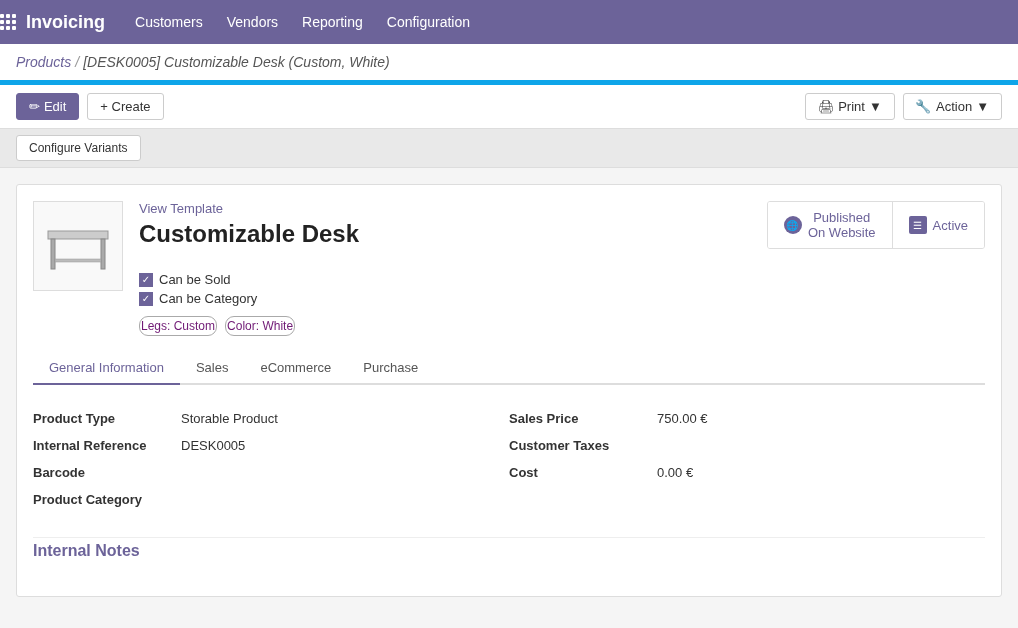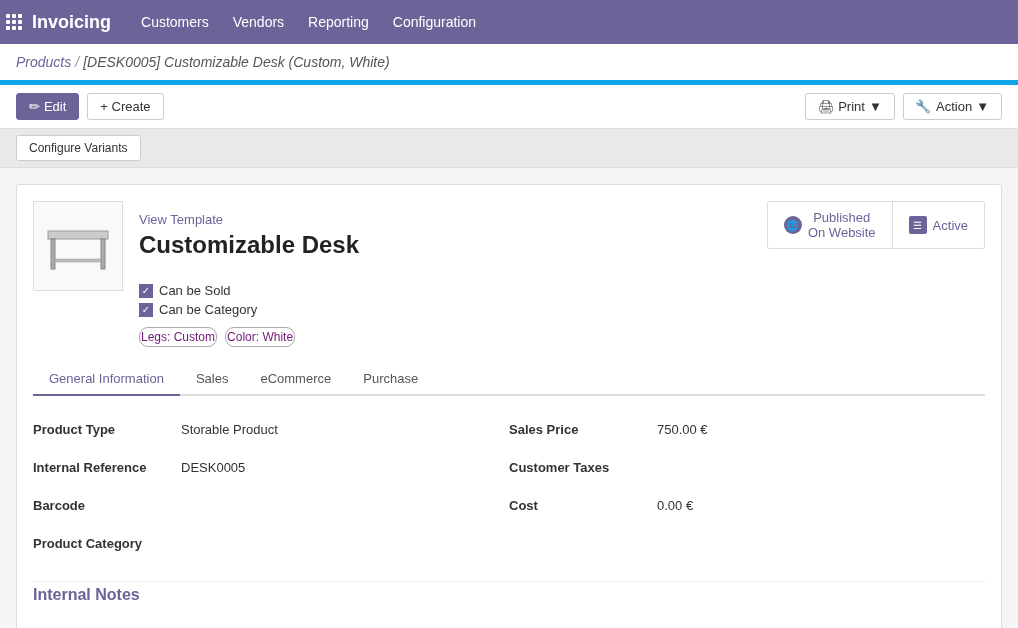--- a/index.html
+++ b/index.html
@@ -3,21 +3,21 @@
   <meta charset="utf-8">
   <style>
     * { box-sizing: border-box; margin: 0; padding: 0; }
     body { font-family: Arial, sans-serif; font-size: 13px; color: #333; background: #f5f5f5; width: 1018px; }
 
     
     .navbar {
       background: #6c6399;
       display: flex;
       align-items: center;
-      padding: 0 6px;
+      padding: 0 0;
       height: 44px;
       color: white;
     }
     .navbar-brand {
       display: flex;
       align-items: center;
       gap: 10px;
       font-size: 18px;
       font-weight: bold;
       color: white;
@@ -182,21 +182,20 @@
     }
     .product-image svg { width: 70px; height: 70px; }
 
     .product-info { flex: 1; }
     .view-template-link {
       color: #6c6399;
       text-decoration: none;
       font-size: 13px;
       margin-bottom: 4px;
       display: inline-block;
-      margin-top: 11px;
     }
     .product-name {
       font-size: 24px;
       font-weight: bold;
       color: #222;
       margin-bottom: 24px;
     }
     .checkboxes { display: flex; flex-direction: column; gap: 4px; margin-bottom: 10px; }
     .checkbox-row {
       display: flex;
@@ -245,21 +244,21 @@
       font-weight: normal;
     }
 
     
     .tab-content { padding: 20px 0; }
     .fields-grid {
       display: grid;
       grid-template-columns: 1fr 1fr;
       gap: 0;
     }
-    .fields-col { display: flex; flex-direction: column; gap: 11px; }
+    .fields-col { display: flex; flex-direction: column; gap: 0; }
     .field-row {
       display: flex;
       align-items: flex-start;
       padding: 6px 0;
       gap: 8px;
     }
     .field-label {
       font-weight: bold;
       color: #333;
       min-width: 140px;

